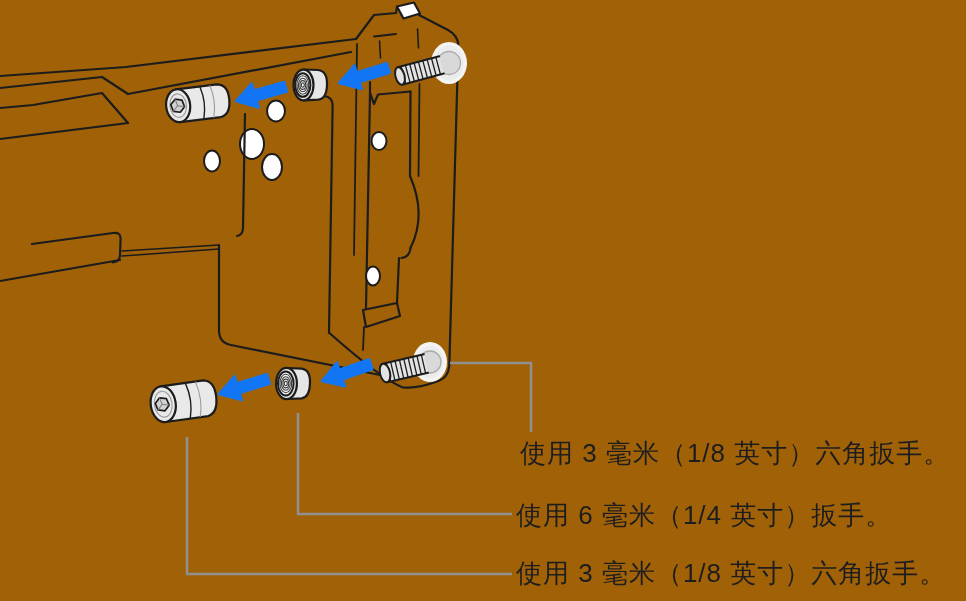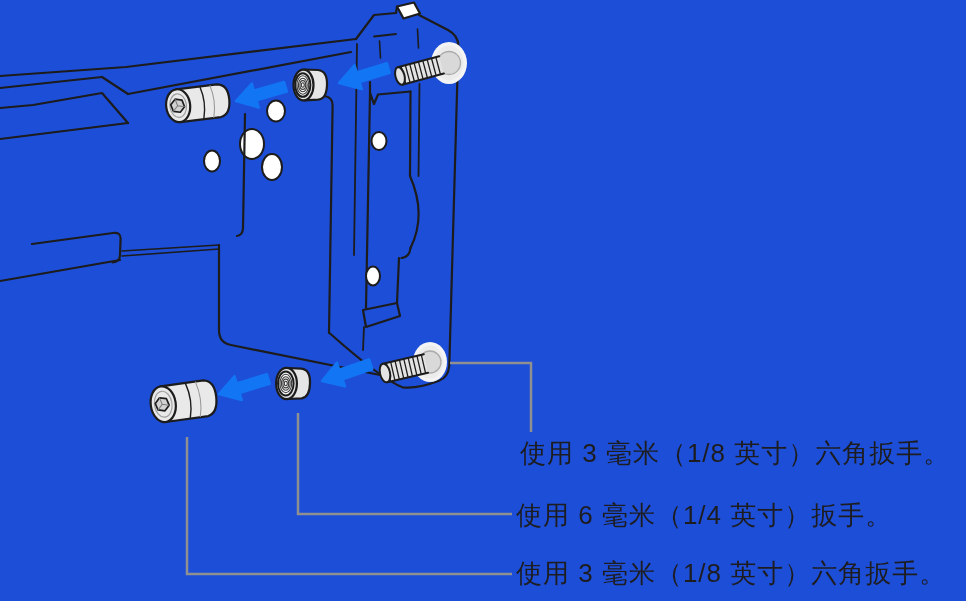--- a/index.html
+++ b/index.html
@@ -1,19 +1,19 @@
 <!DOCTYPE html>
 <html><head>
 <meta charset="utf-8">
 <style>
   html,body{margin:0;padding:0;background:#ffffff;}
   .stage{
     position:relative;
     width:966px;height:601px;
-    background:#1d4ed8;
+    background:#a16207;
     font-family:"Liberation Sans","DejaVu Sans",sans-serif;
     overflow:hidden;
   }
   .stage svg{display:block;width:966px;height:601px;}
   .callout-label{
     font-family:"Liberation Sans","DejaVu Sans",sans-serif;
     font-size:26px;
     letter-spacing:1px;
     fill:#1d1d1f;
   }

